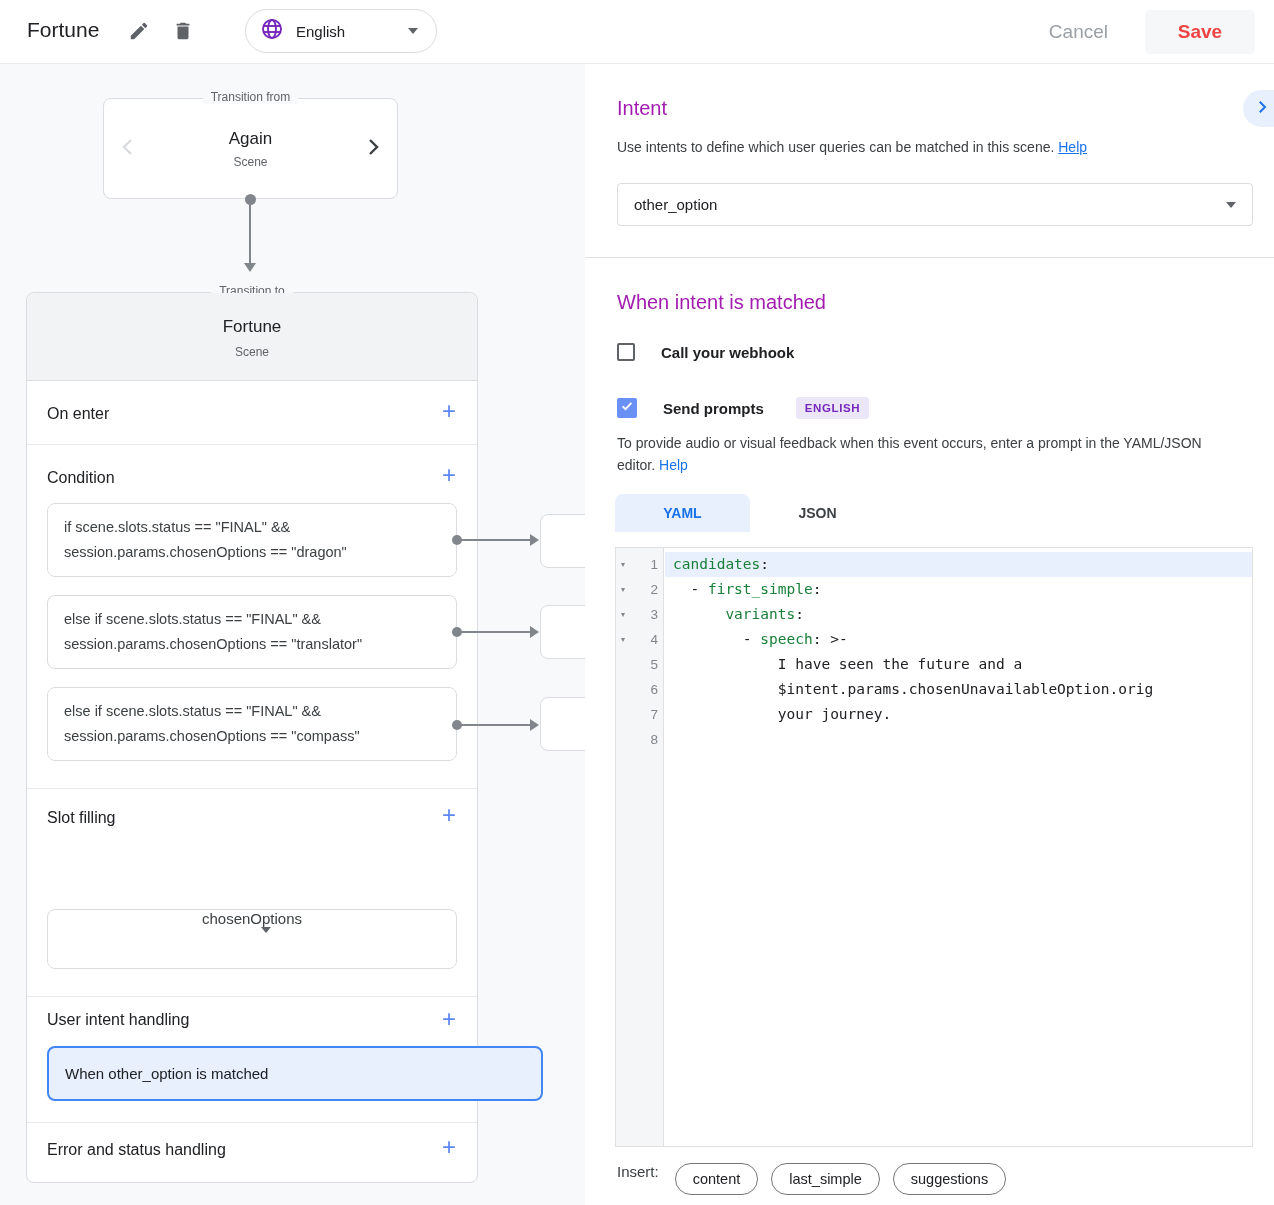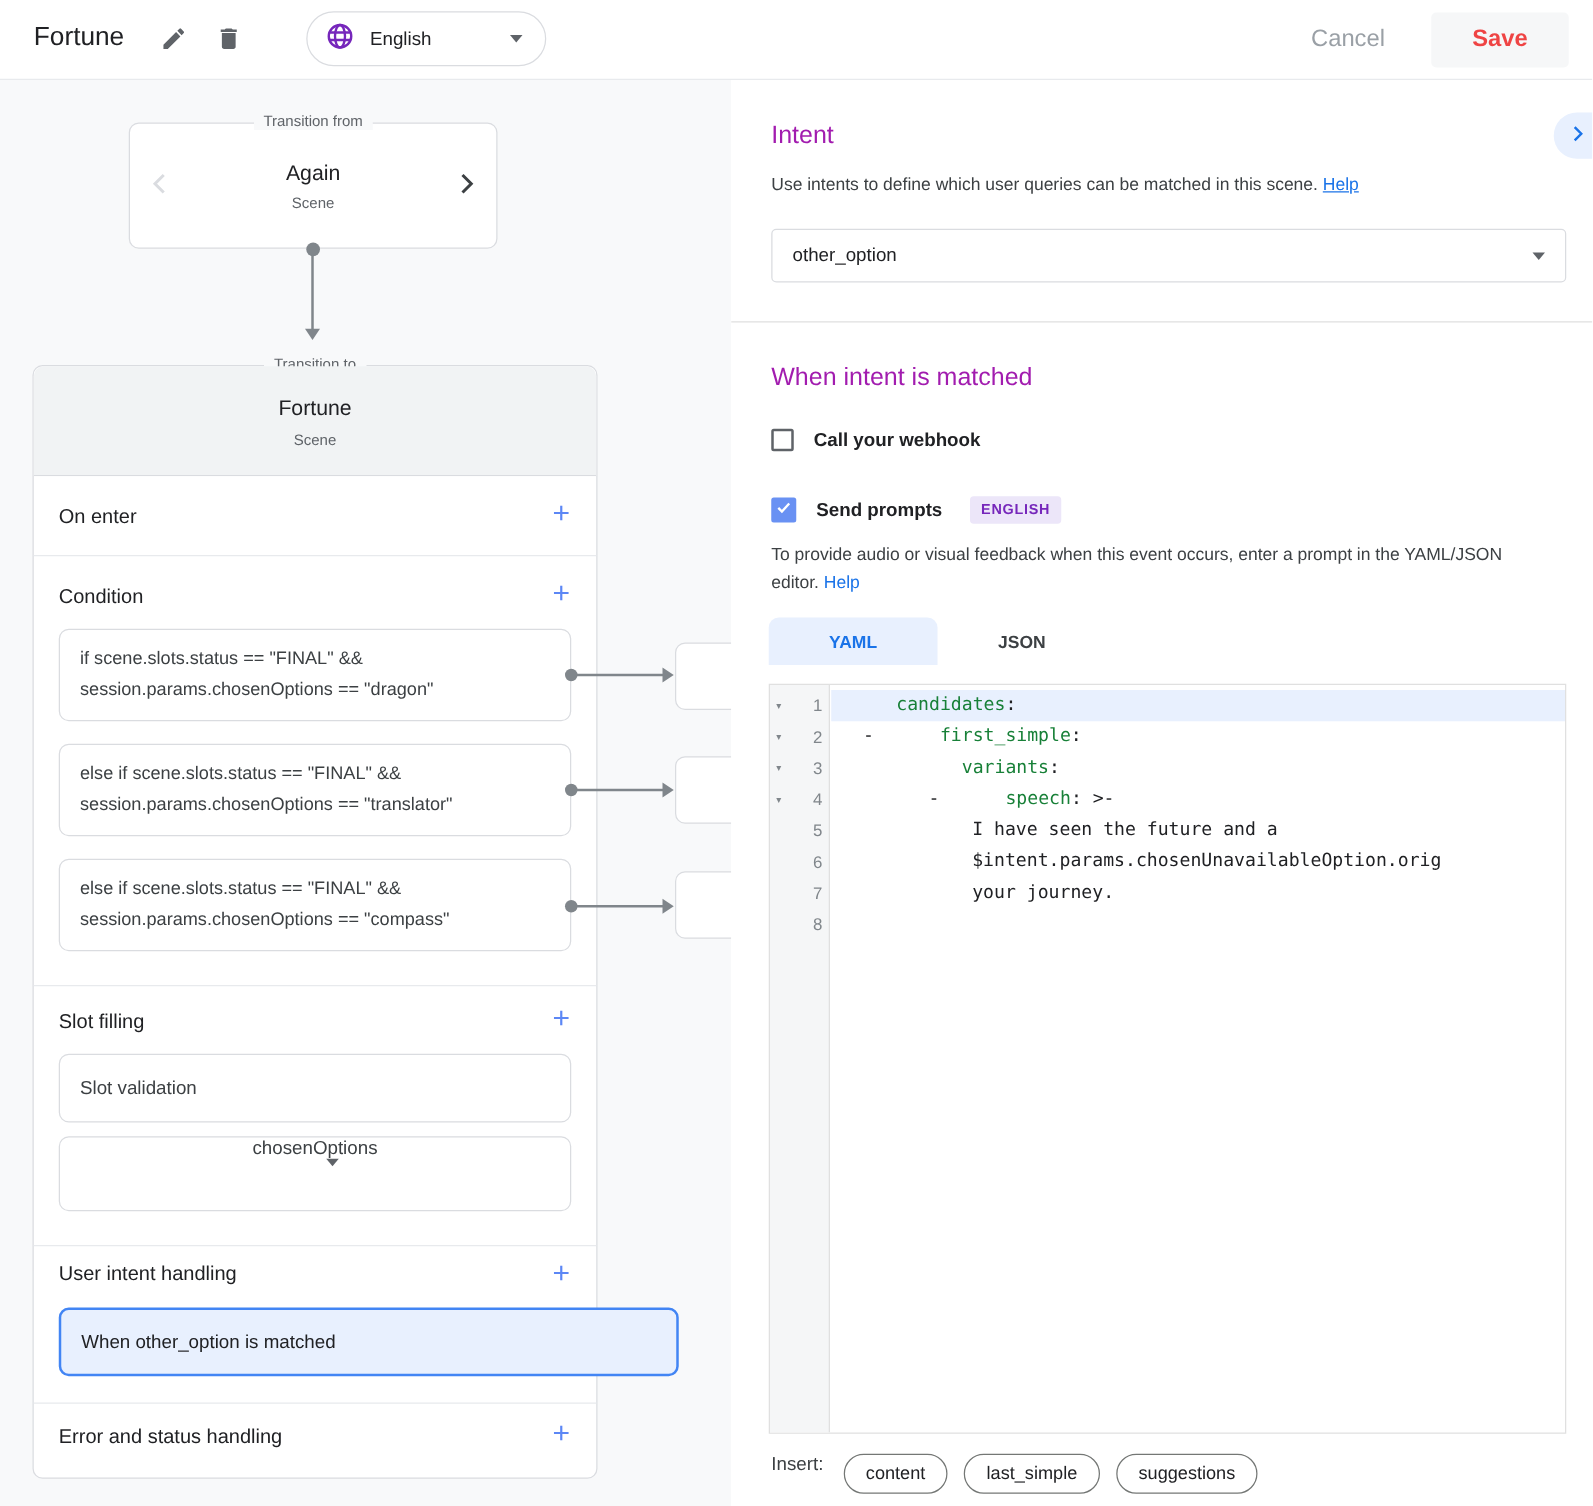--- a/index.html
+++ b/index.html
@@ -59,39 +59,39 @@
   .detail-panel { position:absolute; top:64px; left:585px; right:0; bottom:0; background:#fff; }
   .panel-title { position:absolute; left:32px; font-size:20px; color:#a21caf; }
   .collapse-pill { position:absolute; right:0; top:26px; width:31px; height:37px; background:#e8f0fe; border:none; border-radius:19px 0 0 19px; cursor:pointer; padding-left:7px; }
   .panel-desc { position:absolute; left:32px; font-size:14px; color:#3c4043; line-height:22px; }
   a.help-link { color:#1a73e8; text-decoration:underline; cursor:pointer; }
   a.help-link.nound { text-decoration:none; }
   .intent-select { position:absolute; left:32px; top:119px; width:636px; height:43px; border:1px solid #dadce0; border-radius:4px; background:#fff; display:flex; align-items:center; padding:0 16px; font-size:15px; color:#202124; cursor:pointer; }
   .intent-select .caret { margin-left:auto; }
   .panel-divider { position:absolute; left:0; right:0; top:193px; height:1px; background:#e0e0e0; }
 
-  .check-row { position:absolute; left:32px; display:flex; align-items:center; gap:16px; }
+  .check-row { position:absolute; left:32px; display:flex; align-items:center; gap:26px; }
   .checkbox { width:18px; height:18px; border:2px solid #5f6368; border-radius:2px; background:#fff; flex:none; cursor:pointer; }
   .checkbox.checked { border:none; background:#6991f3; width:20px; height:20px; display:flex; align-items:center; justify-content:center; }
   .check-label { font-size:15px; font-weight:bold; color:#202124; }
   .lang-chip { margin-left:6px; background:#ece6f9; color:#7627bb; font-size:11.5px; font-weight:bold; letter-spacing:0.6px; padding:5px 9px; border-radius:3px; }
 
   .tabs { position:absolute; left:30px; top:430px; display:flex; }
   .tab { width:135px; height:38px; border:none; background:none; font-family:inherit; font-size:14px; font-weight:bold; color:#3c4043; border-radius:8px 8px 0 0; cursor:pointer; }
   .tab.active { background:#e8f0fe; color:#1a73e8; }
 
   .editor { position:absolute; left:30px; top:483px; width:638px; height:600px; border:1px solid #e0e0e0; background:#fff; overflow:hidden; }
   .gutter-bg { position:absolute; left:0; top:0; bottom:0; width:48px; background:#f5f6f7; border-right:1px solid #e0e0e0; }
   .code-rows { position:absolute; left:0; top:4px; right:0; }
   .code-row { position:relative; height:25px; }
   .code-row .fold { position:absolute; left:5px; top:0; width:12px; font-size:8px; color:#80868b; line-height:25px; }
   .code-row .num { position:absolute; left:0; top:0; width:42px; text-align:right; font-size:13.5px; color:#80868b; line-height:25px; }
   .code-row .code-text { position:absolute; left:49px; right:0; top:0; padding-left:8px; font-family:"DejaVu Sans Mono", monospace; font-size:14.5px; line-height:25px; white-space:pre; overflow:hidden; }
   .code-row.active .code-text { background:#e8f0fe; }
-  .tok-key { color:#188038;margin-left:44px; }
+  .tok-key { color:#188038; }
   .tok-plain { color:#202124; }
 
   .insert-row { position:absolute; left:32px; top:1099px; display:flex; align-items:flex-start; gap:13px; }
   .insert-label { font-size:15px; color:#3c4043; margin-right:3px; }
   .insert-chip { height:32px; padding:0 17px; border:1px solid #747775; border-radius:16px; background:#fff; font-family:inherit; font-size:14.5px; color:#202124; cursor:pointer; }
 </style>
 </head>
 <body>
 
 <div class="page">
@@ -168,23 +168,20 @@
 session.params.chosenOptions == "dragon"</div>
       <div class="cond-box" style="top:302px;">else if scene.slots.status == "FINAL" &amp;&amp;
 session.params.chosenOptions == "translator"</div>
       <div class="cond-box" style="top:394px;">else if scene.slots.status == "FINAL" &amp;&amp;
 session.params.chosenOptions == "compass"</div>
 
       <div class="divider" style="top:495px;"></div>
       <div class="section-label" style="top:516px;">Slot filling</div>
       <button class="plus-btn" style="top:508px;">+</button>
 
-      <div class="slot-box" style="top:550px; height:55px;">
-        <span>Slot validation</span>
-      </div>
       <div class="slot-box" style="top:616px; height:60px;flex-direction:column;">
         <span>chosenOptions</span>
         <span class="caret"></span>
       </div>
 
       <div class="divider" style="top:703px;"></div>
       <div class="section-label" style="top:718px;">User intent handling</div>
       <button class="plus-btn" style="top:712px;">+</button>
 
       <div class="selected-box" style="top:753px;">

